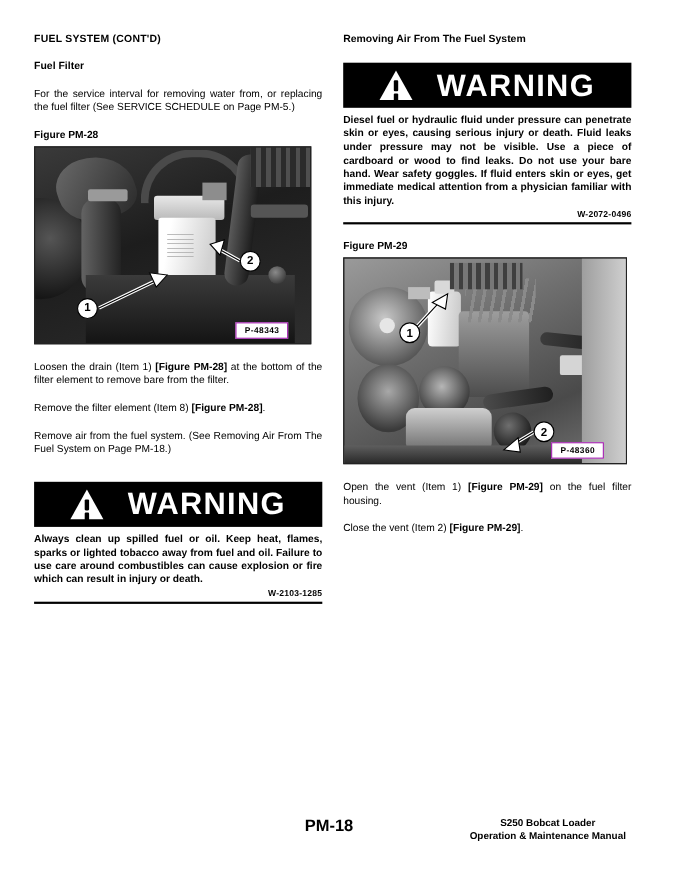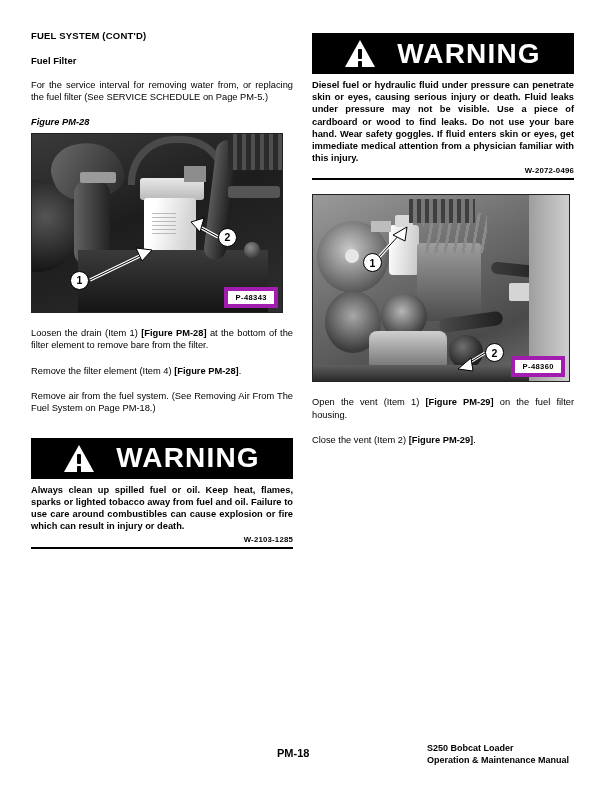--- a/index.html
+++ b/index.html
@@ -47,41 +47,40 @@
     text-align: justify;
     margin: 0 0 13px 0;
   }
   .body-text.last { margin-bottom: 0; }
   .body-text b { font-weight: bold; }
 
   .fig-caption {
     font-size: 9.3px;
     font-weight: bold;
     margin: 0 0 6px 0;
-    font-style: italic;
   }
 
   
   .photo {
     position: relative;
     border: 1px solid #222;
     background: #2a2a2a;
     overflow: hidden;
   }
   .photo .tag {
     position: absolute;
-    right: 4px;
+    right: 20px;
     bottom: 4px;
     background: #ffffff;
     color: #000000;
     font-size: 7.6px;
     font-weight: bold;
     letter-spacing: 0.4px;
     padding: 2px 7px 2px 7px;
-    border: 4px solid #a21caf;
+    border: 1px solid #a21caf;
     font-family: "Liberation Sans", sans-serif;
   }
   .callout {
     position: absolute;
     width: 19px;
     height: 19px;
     border-radius: 50%;
     background: #ffffff;
     border: 1.6px solid #000000;
     color: #000000;
@@ -154,28 +153,28 @@
     border-top: 2.6px solid #000000;
     height: 0;
   }
 
   
   .footer { position: absolute; left: 0; bottom: 0; width: 612px; }
   .footer-page {
     position: absolute;
     left: 277px;
     bottom: 33px;
-    font-size: 11px;
+    font-size: 15px;
     font-weight: bold;
   }
   .footer-right {
     position: absolute;
     right: 43px;
     bottom: 26px;
-    text-align: left;
+    text-align: center;
     font-size: 9px;
     font-weight: bold;
     line-height: 11.5px;
   }
 </style>
 </head>
 <body>
 
 <div class="page">
 
@@ -228,54 +227,56 @@
       <div class="callout" style="left:186px;top:94px;">2</div>
 
       <div class="tag">P-48343</div>
     </div>
 
     <div style="height:14px"></div>
     <div class="body-text">
       <span>Loosen the drain (Item 1) </span><b>[Figure PM-28]</b><span> at the bottom of the filter element to remove bare from the filter.</span>
     </div>
     <div class="body-text">
-      <span>Remove the filter element (Item 4) </span><b>[Figure PM-28]</b><span>.</span>
+      <span>Remove the filter element (Item 8) </span><b>[Figure PM-28]</b><span>.</span>
     </div>
     <div class="body-text">
       <span>Remove air from the fuel system. (See Removing Air From The Fuel System on Page PM-18.)</span>
     </div>
 
     <div style="height:10px"></div>
     <div class="warnbox">
       <div class="warn-banner">
         <div class="warn-tri"></div>
         <div class="warn-word">WARNING</div>
       </div>
       <div class="warn-text">Always clean up spilled fuel or oil. Keep heat, flames, sparks or lighted tobacco away from fuel and oil. Failure to use care around combustibles can cause explosion or fire which can result in injury or death.</div>
       <div class="warn-code">W-2103-1285</div>
       <div class="warn-rule"></div>
     </div>
   </div>
 
   <div class="col col-right">
 
+    <div class="h-sub">Removing Air From The Fuel System</div>
 
 
     <div style="height:3px"></div>
     <div class="warnbox">
       <div class="warn-banner">
         <div class="warn-tri"></div>
         <div class="warn-word">WARNING</div>
       </div>
       <div class="warn-text">Diesel fuel or hydraulic fluid under pressure can penetrate skin or eyes, causing serious injury or death. Fluid leaks under pressure may not be visible. Use a piece of cardboard or wood to find leaks. Do not use your bare hand. Wear safety goggles. If fluid enters skin or eyes, get immediate medical attention from a physician familiar with this injury.</div>
       <div class="warn-code">W-2072-0496</div>
       <div class="warn-rule"></div>
     </div>
 
     <div style="height:14px"></div>
+    <div class="fig-caption">Figure PM-29</div>
 
     <div class="photo" style="width:256px;height:186px;">
       <div class="scene">
         <div class="bar" style="left:0;top:0;width:256px;height:186px;background:linear-gradient(155deg,#9a9a9a 0%,#6e6e6e 38%,#4a4a4a 72%,#787878 100%);"></div>
         <div class="blob" style="left:4px;top:26px;width:72px;height:72px;background:radial-gradient(circle at 45% 40%,#c9c9c9,#5c5c5c 70%,#2f2f2f);"></div>
         <div class="blob" style="left:32px;top:54px;width:14px;height:14px;background:#e6e6e6;"></div>
         <div class="blob" style="left:12px;top:96px;width:56px;height:62px;background:radial-gradient(circle at 50% 40%,#a8a8a8,#3b3b3b 75%);"></div>
         <div class="bar" style="left:76px;top:30px;width:30px;height:50px;background:linear-gradient(95deg,#ffffff,#c6c6c6);border-radius:4px;"></div>
         <div class="bar" style="left:82px;top:20px;width:18px;height:12px;background:#d9d9d9;border-radius:2px;"></div>
         <div class="bar" style="left:58px;top:26px;width:20px;height:11px;background:#bdbdbd;"></div>

